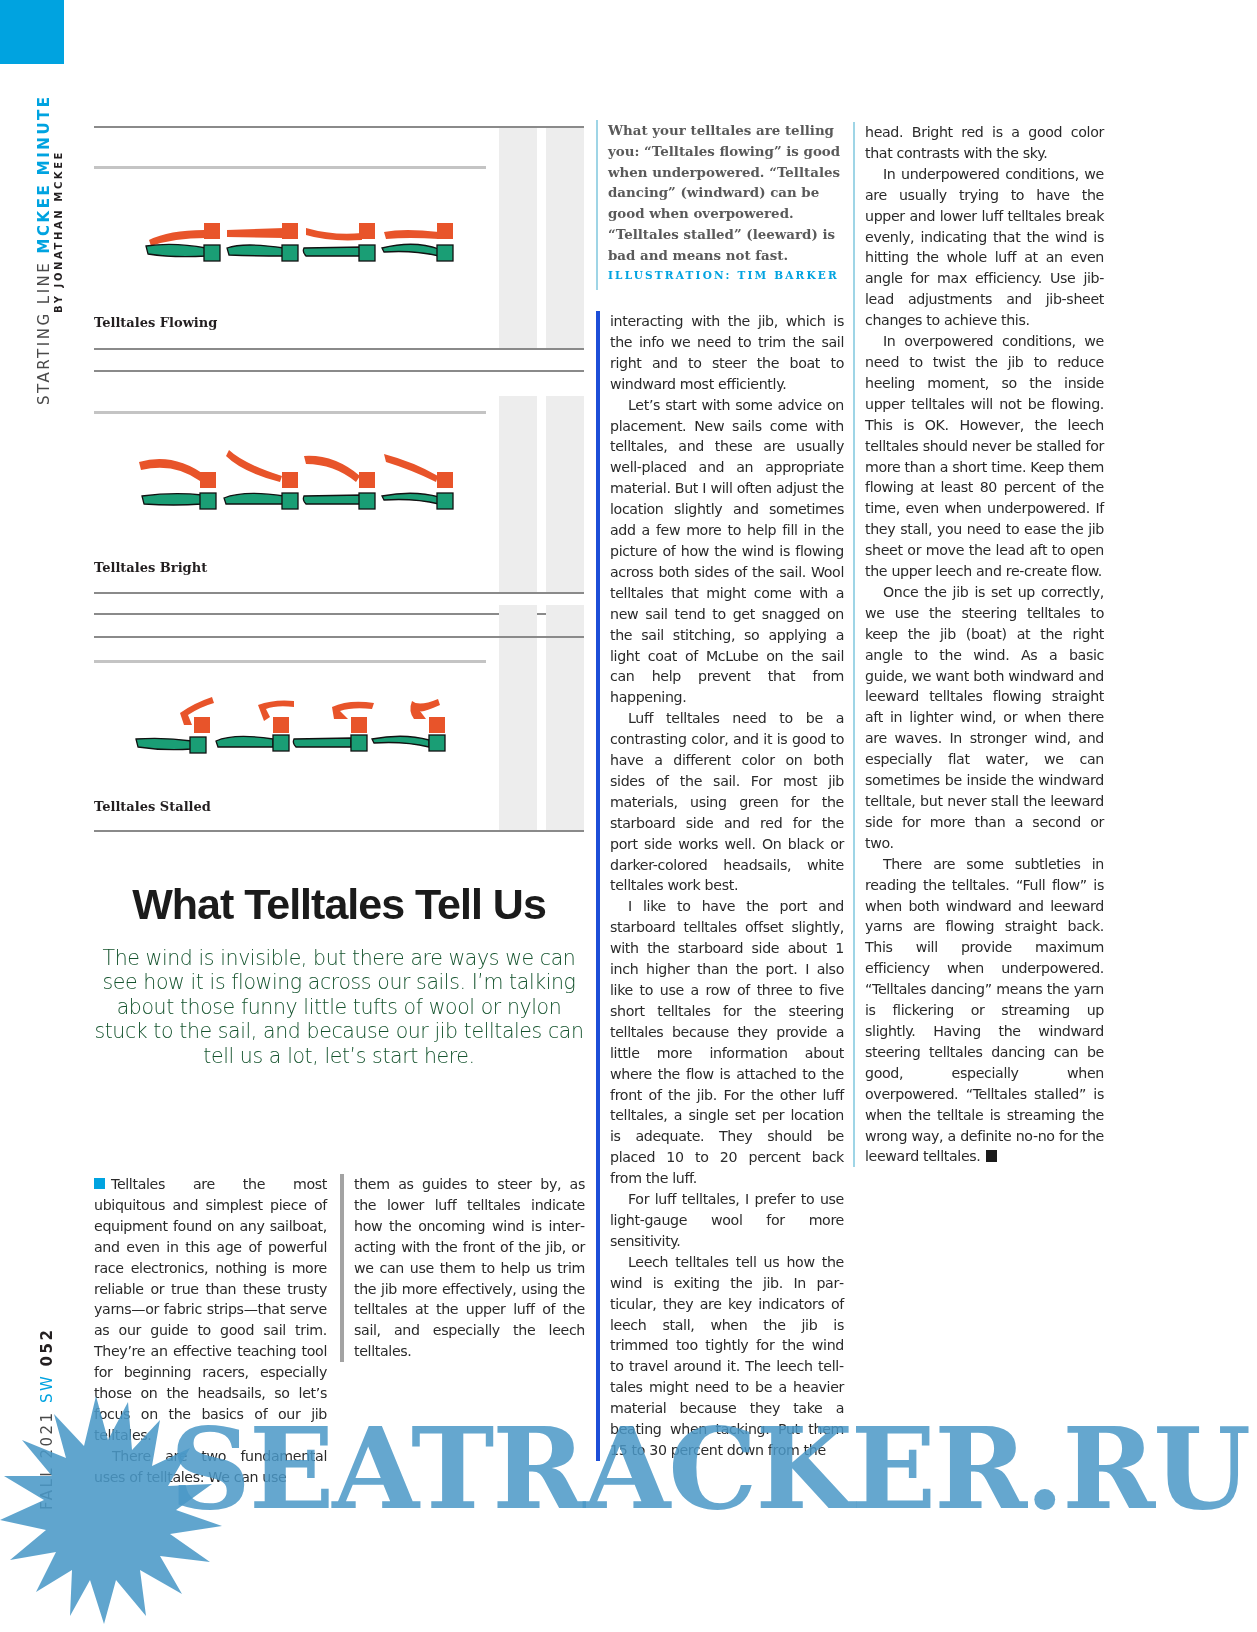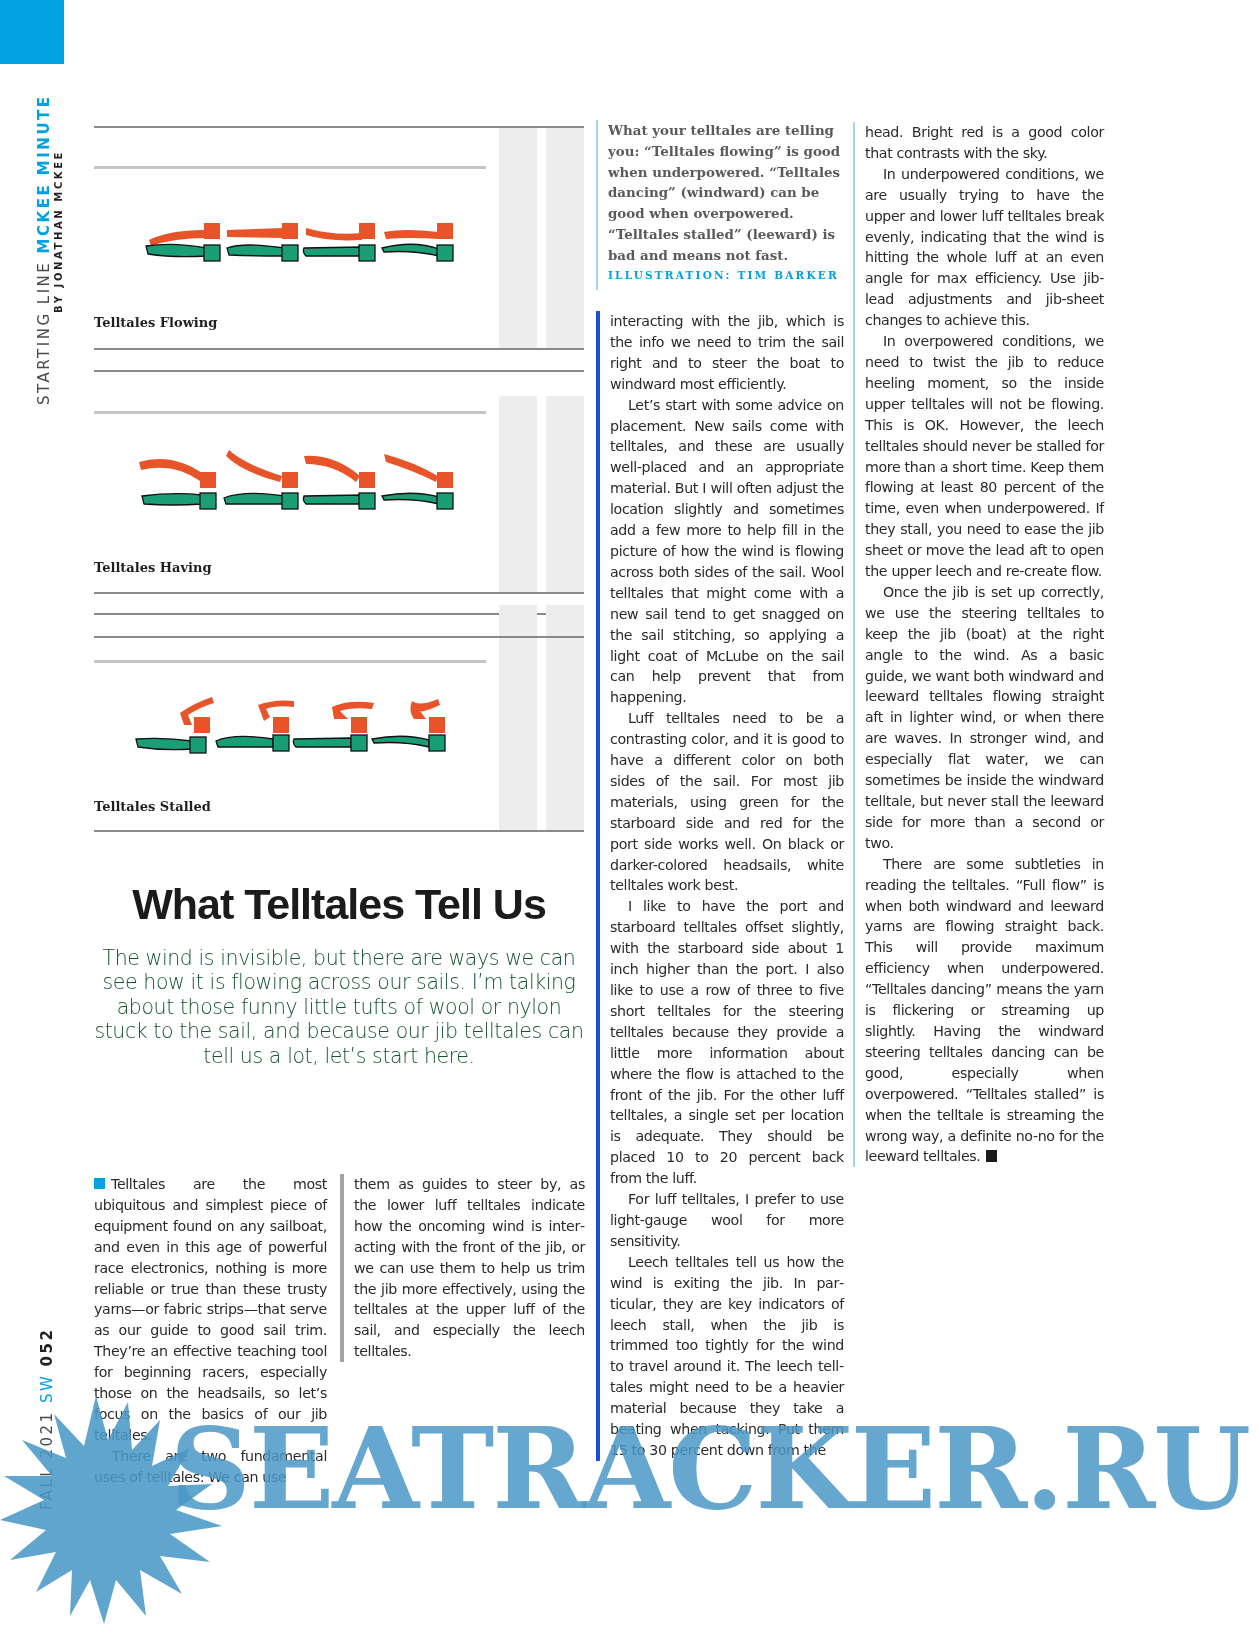--- a/index.html
+++ b/index.html
@@ -158,21 +158,21 @@
       <g>
         <path d="M170 48 L228 47 L228 56 L172 56 Q168 52 170 48 Z"></path>
           <rect x="225" y="45" width="16" height="16"></rect>
       </g>
       <g>
         <path d="M248 48 Q280 42 305 49 L305 56 Q280 50 250 52 Z"></path>
           <rect x="303" y="45" width="16" height="16"></rect>
       </g>
     </g>
   </svg>
-  <div class="caption" style="top:190px;">Telltales Having</div>
+  <div class="caption" style="top:190px;">Telltales Bright</div>
 </div>
 
 <div class="panel" style="top:613px;height:220px;">
   <div class="top-rule"></div>
   <div class="mid-rule" style="top:47px;"></div>
   <div class="gray-col1" style="top:-8px;height:226px;"></div>
   <div class="gray-col2" style="top:-8px;height:226px;"></div>
   <div class="top-rule" style="top:23px;"></div>
   <div class="bottom-rule" style="top:217px;"></div>
   <svg width="320" height="60" style="top:84px;" viewBox="0 0 320 60">

